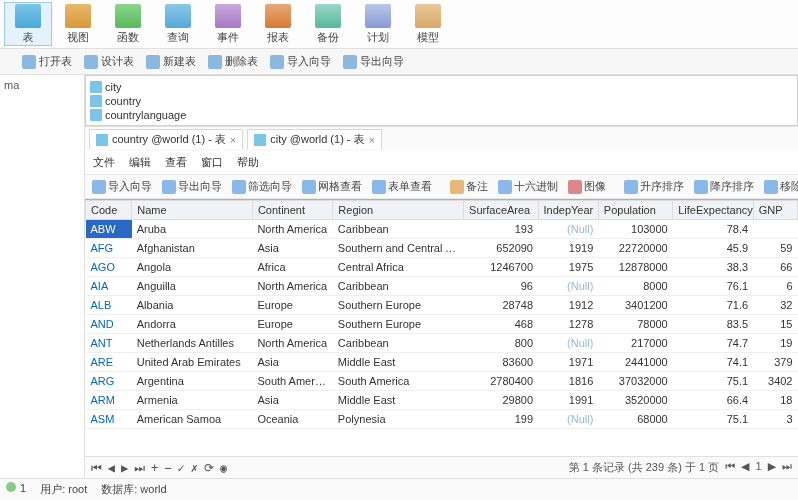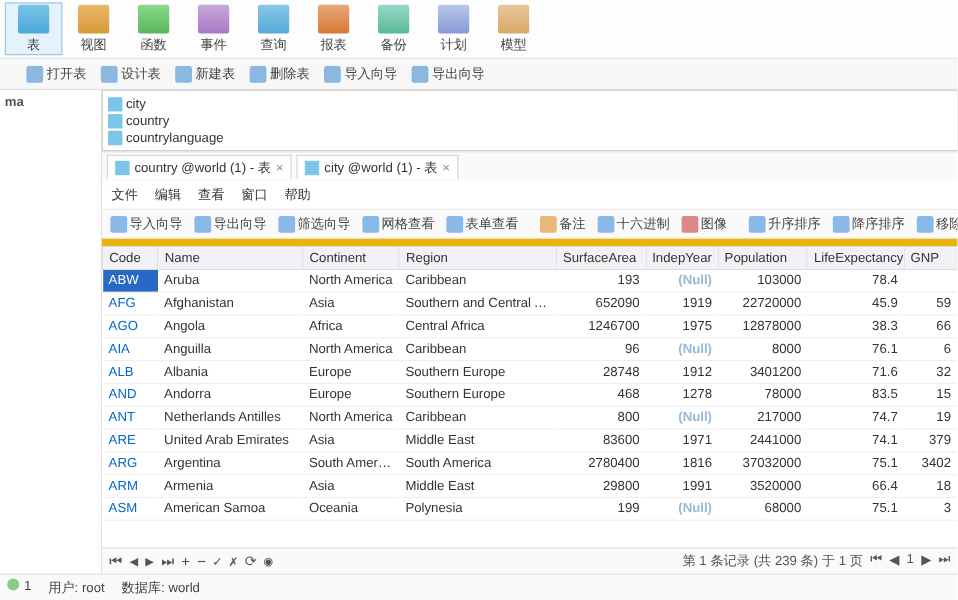--- a/index.html
+++ b/index.html
@@ -22,21 +22,21 @@
 .rbtn span { margin-top:2px; color:#444; }
 .rbtn.active { background:#e3f2fb; border-color:#9cc9e8; }
 
 
 .toolbar { display:flex; gap:4px; padding:3px 18px; background:#f7f7f7; border-bottom:1px solid #e0e0e0; align-items:center; }
 .tbtn { display:flex; align-items:center; gap:3px; padding:2px 4px; cursor:pointer; color:#444; }
 .tbtn .sic { width:14px; height:14px; background:#8ab8e0; border-radius:2px; display:inline-block; }
 
 
 .body { display:flex; flex:1; min-height:0; }
-.sidebar { width:85px; border-right:1px solid #e0e0e0; padding:4px; color:#555; overflow:hidden;font-weight:bold; }
+.sidebar { width:85px; border-right:1px solid #e0e0e0; padding:4px; color:#555; overflow:hidden; }
 .main { flex:1; display:flex; flex-direction:column; min-width:0; }
 
 
 .listbox { height:51px; border:1px solid #d0d0d0; margin:0; padding:4px; overflow:auto; background:#fff; }
 .listbox .item { display:flex; align-items:center; gap:3px; padding:1px 0; cursor:pointer; }
 .listbox .tic { width:12px; height:12px; background:#7ac5e8; display:inline-block; border-radius:1px; }
 
 
 .tabs { display:flex; align-items:center; gap:4px; padding:2px 4px; border-top:1px solid #e0e0e0; background:#fafafa; }
 .tab { display:flex; align-items:center; gap:4px; padding:2px 6px; background:#fff; border:1px solid #d8d8d8; border-bottom:none; cursor:pointer; }
@@ -48,27 +48,27 @@
 
 .innerbar { display:flex; gap:4px; padding:3px 4px; border-top:1px solid #e8e8e8; border-bottom:1px solid #e8e8e8; background:#fafafa; flex-wrap:nowrap; overflow:hidden; }
 .ibtn { display:flex; align-items:center; gap:2px; padding:1px 3px; cursor:pointer; white-space:nowrap; color:#444; }
 .ibtn .sic{ width:14px; height:14px; background:#9cc; display:inline-block; border-radius:2px; }
 .ibtn.red .sic{ background:#d88; }
 .ibtn.or .sic{ background:#e8b878; }
 .ibtn.bl .sic{ background:#8ab8e8; }
 .sep { width:1px; background:#ddd; margin:1px 2px; }
 
 
-.gridwrap { flex:1; overflow:auto; border-top:6px solid #eab308; }
+.gridwrap { flex:1; overflow:auto; border-top:1px solid #eab308; }
 table.grid { border-collapse:collapse; width:100%; table-layout:fixed; }
 table.grid th { background:#f0f2f5; border:1px solid #dcdcdc; padding:3px 5px; text-align:left; font-weight:normal; color:#333; position:sticky; top:0; }
 table.grid td { border-bottom:1px solid #efefef; padding:3px 5px; white-space:nowrap; overflow:hidden; text-overflow:ellipsis; }
 table.grid td.num { text-align:right; }
 table.grid td.blue { color:#0066cc; }
-table.grid td.null { color:#98b8d6; font-style:normal;font-weight:bold; }
+table.grid td.null { color:#98b8d6; font-style:normal; }
 tr.sel td:first-child { background:#2869c6; color:#fff; }
 
 
 .navbar { display:flex; align-items:center; justify-content:space-between; padding:3px 6px; border-top:1px solid #e0e0e0; background:#fafafa; }
 .navbtns { display:flex; gap:6px; align-items:center; }
 .navbtns span { cursor:pointer; color:#555; font-family:monospace; font-size:12px; }
 .pager { display:flex; gap:6px; color:#555; }
 
 .status { border-top:1px solid #e0e0e0; padding:3px 6px; display:flex; gap:14px; color:#444; background:#fafafa; }
 .status .dot { width:10px; height:10px; background:#8c8; border-radius:50%; display:inline-block; margin-right:4px; }
@@ -84,26 +84,26 @@
       </div>
       <div class="rbtn">
         <div class="ico view"></div>
         <span>视图</span>
       </div>
       <div class="rbtn">
         <div class="ico func"></div>
         <span>函数</span>
       </div>
       <div class="rbtn">
+        <div class="ico query"></div>
+        <span>查询</span>
+      </div>
+      <div class="rbtn">
         <div class="ico event"></div>
         <span>事件</span>
-      </div>
-      <div class="rbtn">
-        <div class="ico query"></div>
-        <span>查询</span>
       </div>
       <div class="rbtn">
         <div class="ico report"></div>
         <span>报表</span>
       </div>
       <div class="rbtn">
         <div class="ico backup"></div>
         <span>备份</span>
       </div>
       <div class="rbtn">

